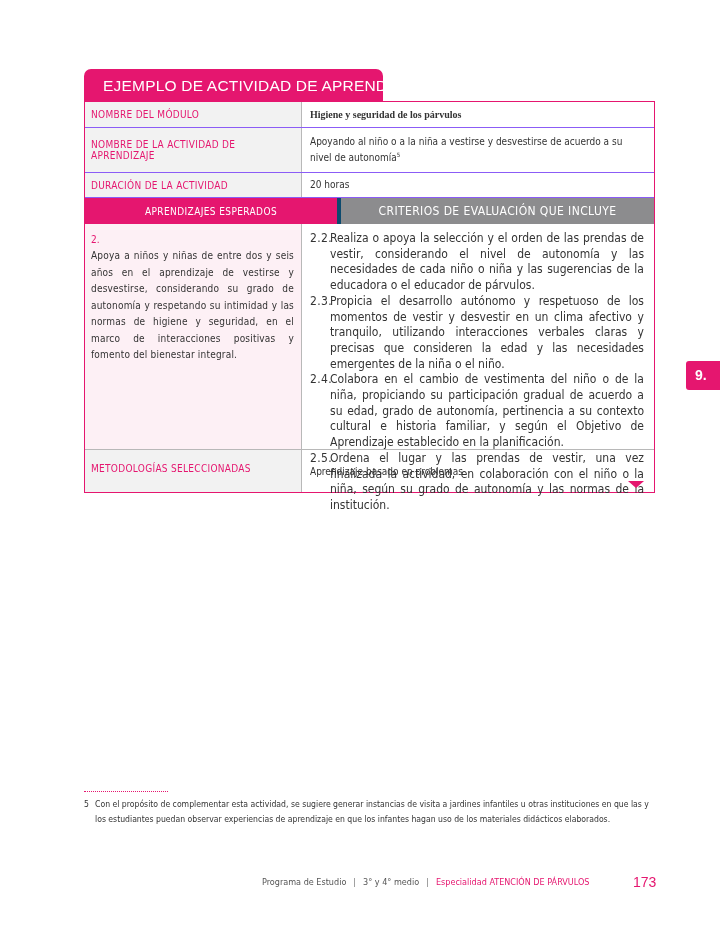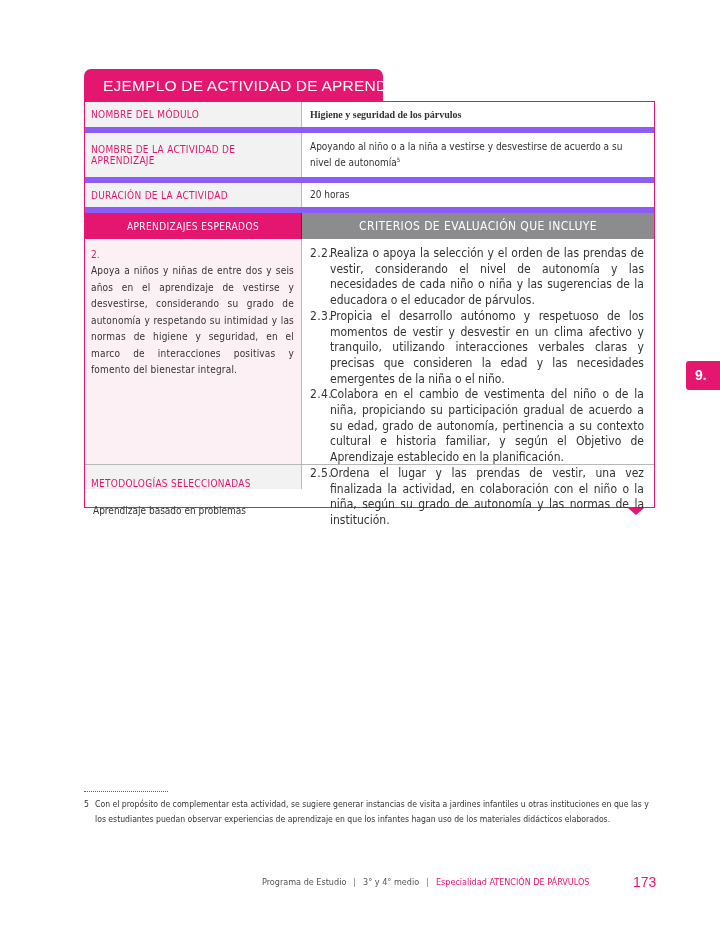--- a/index.html
+++ b/index.html
@@ -36,23 +36,23 @@
     .table {
       position: absolute;
       left: 84px;
       top: 101px;
       width: 571px;
       border: 1px solid #e5166f;
       box-sizing: border-box;
     }
     .row {
       display: flex;
-      border-bottom: 6px solid #8b5cf6;
-    }
-    .row:last-child { border-bottom: none; flex-direction: column; }
+      border-bottom: 1px solid #8b5cf6;
+    }
+    .row:last-child { border-bottom: none; }
     .cell-label {
       width: 217px;
       flex: none;
       background: #f2f2f2;
       border-right: 1px solid #b8b8b8;
       color: #e5166f;
       font-size: 10px;
       letter-spacing: 0.3px;
       box-sizing: border-box;
       padding: 0 6px;
@@ -70,30 +70,30 @@
       align-items: center;
       line-height: 16px;
     }
     .row-module { height: 25px; }
     .row-activity { height: 44px; }
     .row-duration { height: 24px; }
     .bold { font-weight: bold; font-family: Liberation Serif, serif; }
     .sup { font-size: 6px; vertical-align: super; line-height: 0; }
     .row-headers { height: 26px; border-bottom: none; }
     .hdr-pink {
-      width: 217px;
+      width: 256px;
       flex: none;
       background: #e5166f;
       color: #ffffff;
       font-size: 10px;
       letter-spacing: 0.4px;
       display: flex;
       align-items: center;
       justify-content: center;
-      border-right: 1px solid #0c4a6e;
+      border-right: 4px solid #0c4a6e;
       box-sizing: border-box;
     }
     .hdr-gray {
       flex: 1;
       background: #8c8c8e;
       color: #ffffff;
       font-size: 12px;
       letter-spacing: 0.4px;
       display: flex;
       align-items: center;

